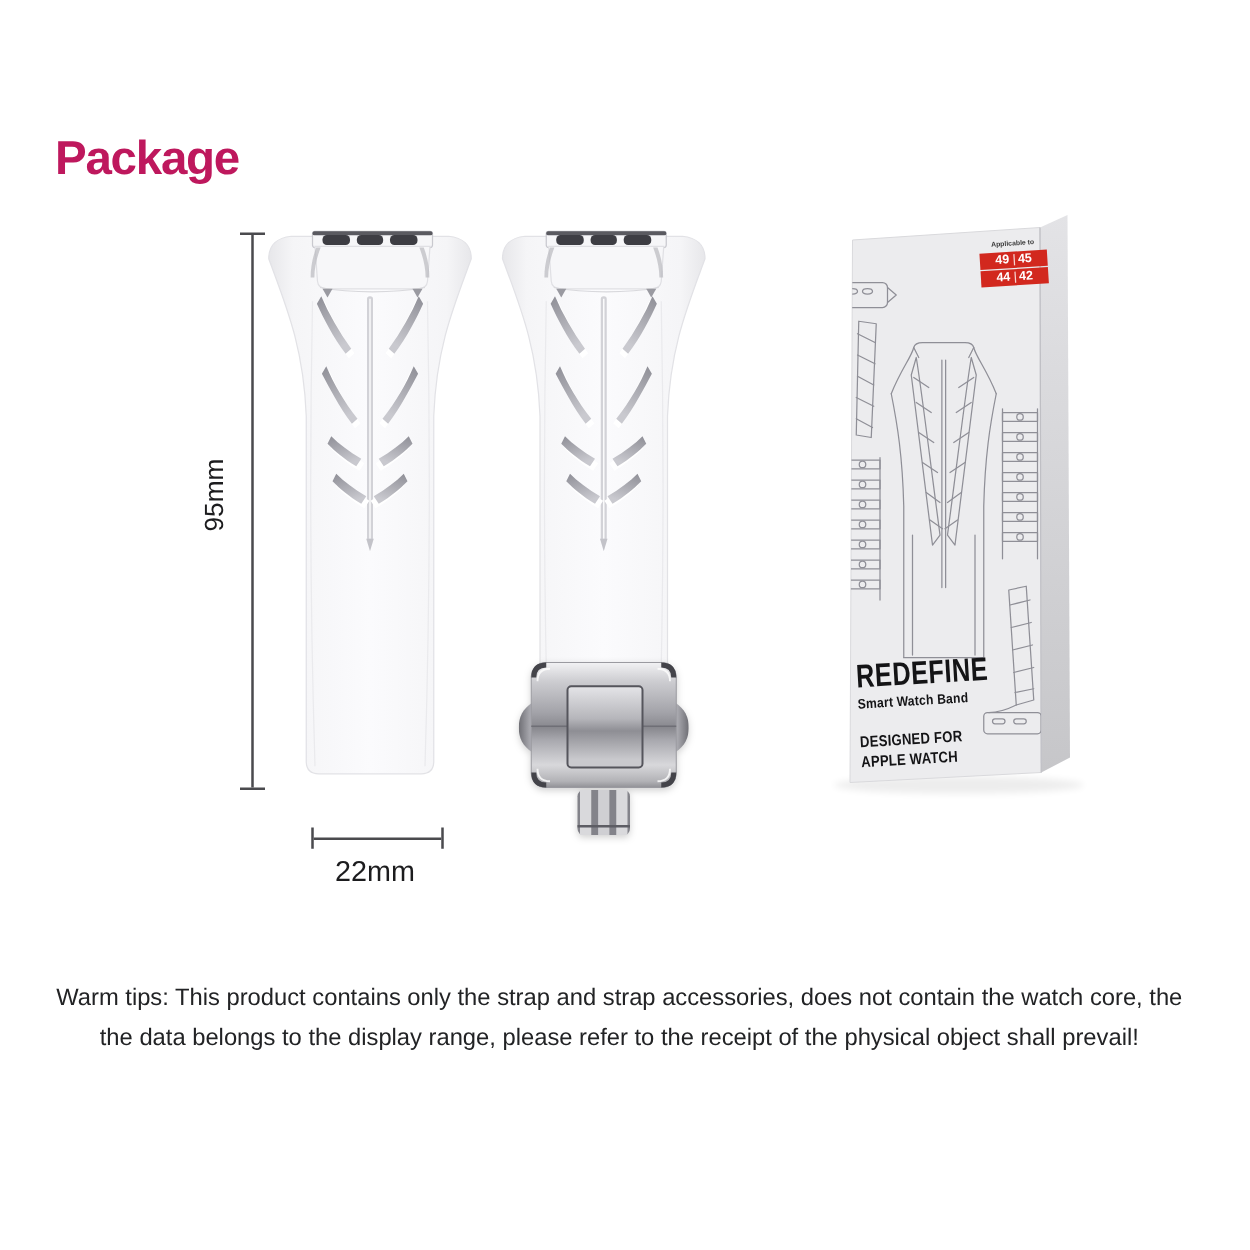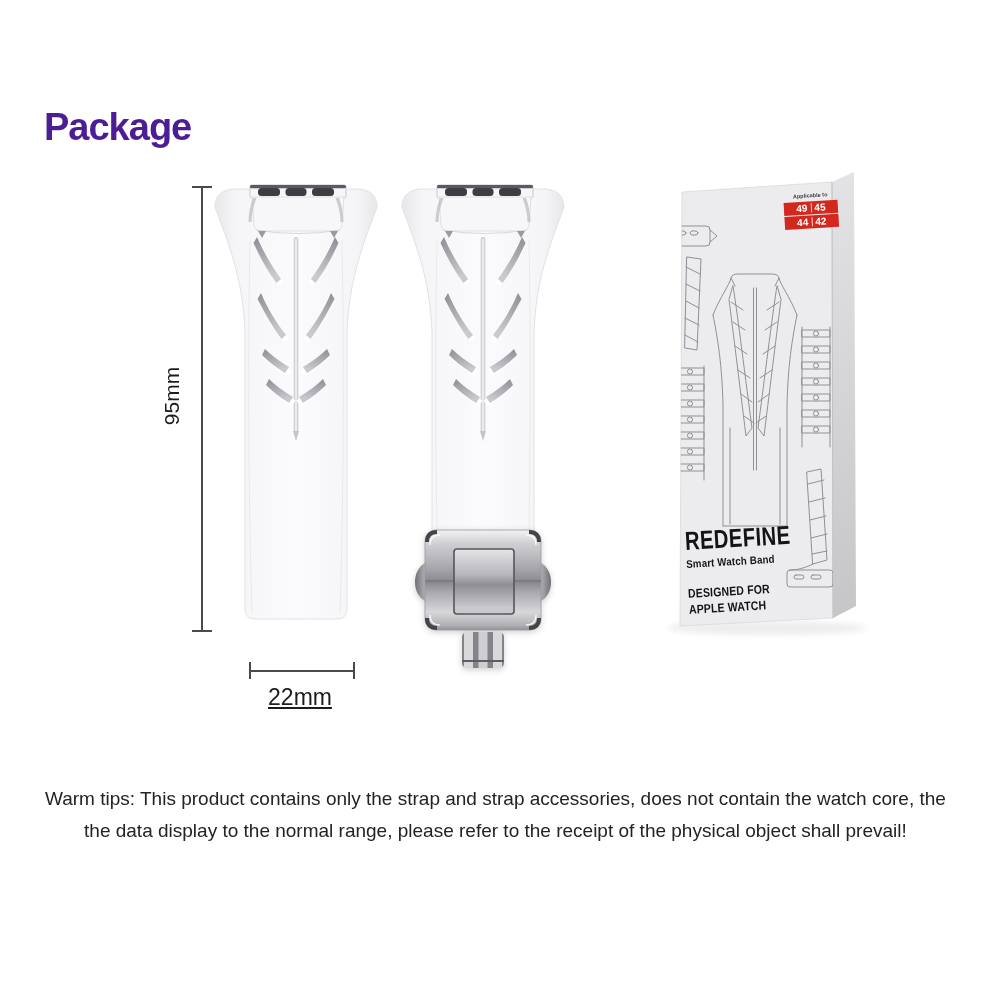--- a/index.html
+++ b/index.html
@@ -1,29 +1,29 @@
 <!DOCTYPE html>
 <html><head>
 <meta charset="utf-8">
 <style>
   html,body{margin:0;padding:0;background:#ffffff;}
   .stage{position:relative;width:1000px;height:1000px;background:#ffffff;overflow:hidden;
          font-family:"Liberation Sans",sans-serif;}
   .abs{position:absolute;}
 
   
-  .page-title{left:44px;top:106px;font-size:38px;font-weight:700;letter-spacing:-1px;color:#4c1d95;}
+  .page-title{left:44px;top:106px;font-size:38px;font-weight:700;letter-spacing:-1px;color:#be185d;}
 
   
   .dim-v{left:192px;top:186px;width:20px;height:442px;border-top:2px solid #4a4a4e;border-bottom:2px solid #4a4a4e;}
   .dim-v::before{content:'';position:absolute;left:50%;top:0;bottom:0;width:2px;margin-left:-1px;background:#4a4a4e;}
   .dim-label-v{left:172px;top:396px;transform:translate(-50%,-50%) rotate(-90deg);font-size:21px;color:#1c1c1e;white-space:nowrap;}
   .dim-h{left:249px;top:662px;width:102px;height:17px;border-left:2px solid #4a4a4e;border-right:2px solid #4a4a4e;}
   .dim-h::before{content:'';position:absolute;top:50%;left:0;right:0;height:2px;margin-top:-1px;background:#4a4a4e;}
-  .dim-label-h{left:300px;top:684px;transform:translateX(-50%);font-size:23px;color:#1c1c1e;white-space:nowrap;text-decoration:underline;}
+  .dim-label-h{left:300px;top:684px;transform:translateX(-50%);font-size:23px;color:#1c1c1e;white-space:nowrap;}
 
   
   .strap-left{left:213px;top:183px;}
   .strap-right{left:400px;top:183px;}
   .clasp{left:415px;top:528px;filter:drop-shadow(0 2px 3px rgba(0,0,0,.18));}
   .boxart{left:655px;top:160px;}
 
   
   .box-text{left:684px;top:526px;width:150px;transform:rotate(-3.4deg);transform-origin:0 0;color:#141416;}
   .brand{font-size:26px;font-weight:700;letter-spacing:.5px;transform:scaleX(.78);transform-origin:0 0;white-space:nowrap;}
@@ -323,16 +323,16 @@
       <div>DESIGNED FOR</div>
       <div>APPLE WATCH</div>
     </div>
   </div>
 
   <div class="abs dim-h"></div>
   <div class="abs dim-label-h">22mm</div>
 
   <div class="abs tips">
     <div class="tip-line">Warm tips: This product contains only the strap and strap accessories, does not contain the watch core, the</div>
-    <div class="tip-line">the data display to the normal range, please refer to the receipt of the physical object shall prevail!</div>
+    <div class="tip-line">the data belongs to the display range, please refer to the receipt of the physical object shall prevail!</div>
   </div>
 
 </div>
 
 </body></html>

